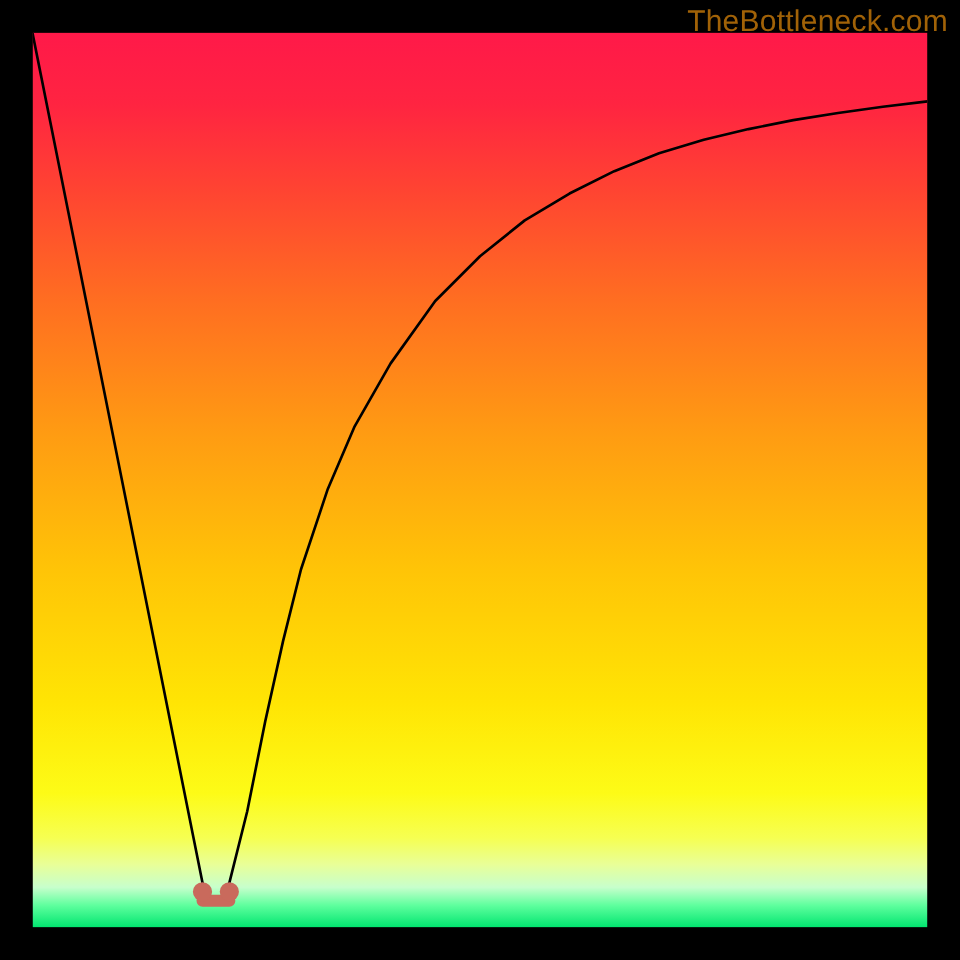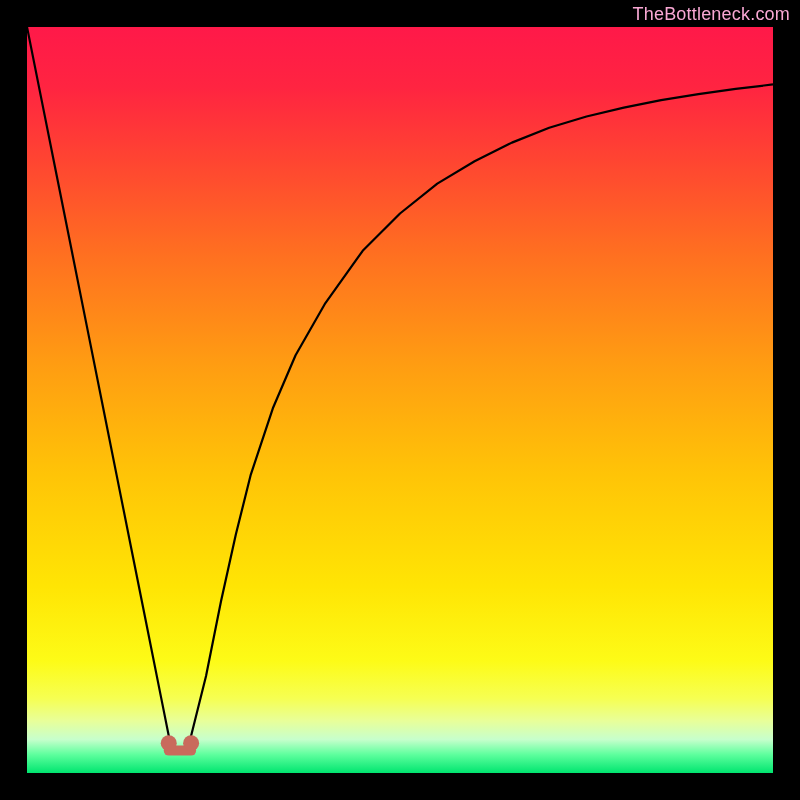--- a/index.html
+++ b/index.html
@@ -24,22 +24,22 @@
     left: 0;
     top: 0;
     width: 746px;
     height: 746px;
     overflow: hidden;
   }
   .watermark {
     position: absolute;
     top: 4px;
     right: 10px;
-    color: #f9a8d4;
-    font-size: 18px;
+    color: #a16207;
+    font-size: 25px;
     font-weight: 500;
     letter-spacing: 0.2px;
     z-index: 30;
   }
   svg { display: block; }
 </style>
 </head>
 <body>
 
 <div class="frame">

